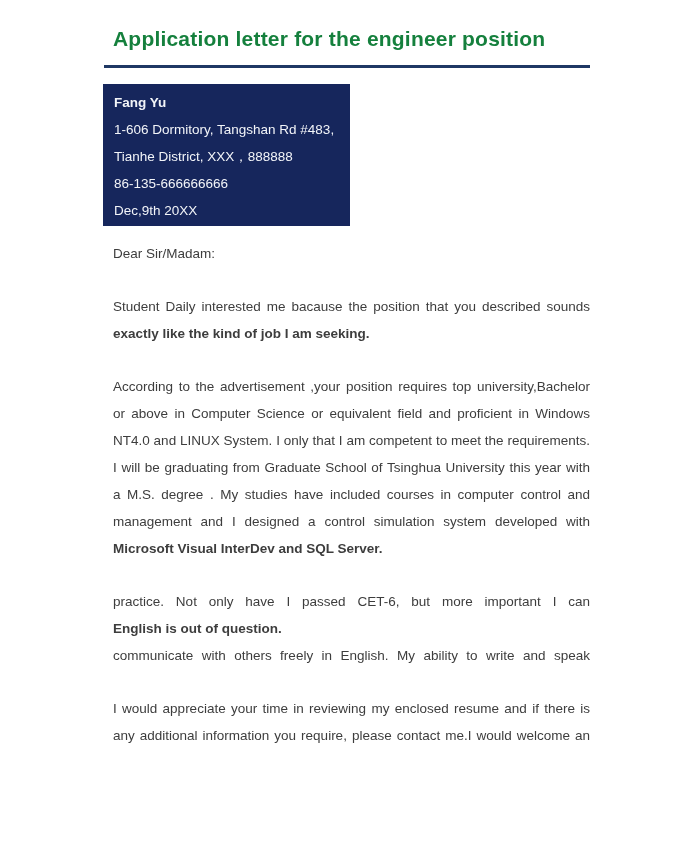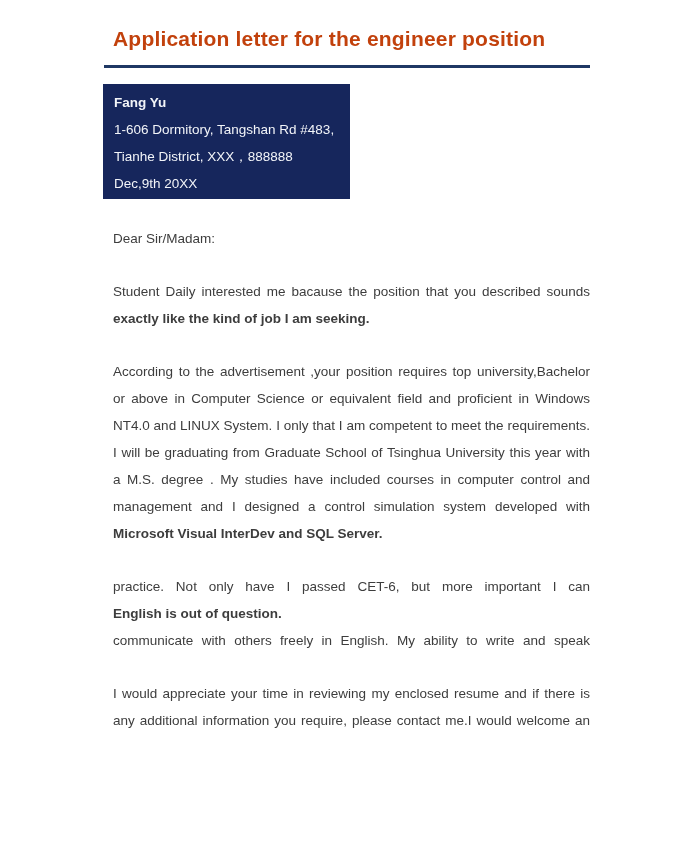--- a/index.html
+++ b/index.html
@@ -14,41 +14,41 @@
     background: #ffffff;
     overflow: hidden;
     font-family: "Liberation Sans", sans-serif;
     color: #3d3d3d;
   }
   .title {
     margin: 25px 104px 0 113px;
     font-size: 21px;
     line-height: 28px;
     font-weight: bold;
-    color: #c2410c;
+    color: #15803d;
     letter-spacing: 0.2px;
   }
   .rule {
     margin: 12px 104px 0 104px;
     height: 3px;
   }
   .sender-box {
     margin: 16px 0 0 103px;
     width: 247px;
     box-sizing: border-box;
     padding: 5px 8px 2px 11px;
     color: #f2f4f8;
     font-size: 13.5px;
     line-height: 27px;
   }
   .sender-name {
     font-weight: bold;
   }
   .salutation {
-    margin: 26px 104px 0 113px;
+    margin: 14px 104px 0 113px;
     font-size: 13.5px;
     line-height: 27px;
   }
   .para {
     margin: 26px 104px 0 113px;
     font-size: 13.5px;
   }
   .line {
     line-height: 27px;
     text-align: justify;
@@ -66,20 +66,21 @@
 <div class="page">
 
   <div class="title">Application letter for the engineer position</div>
 
   <div class="rule" style="background: rgb(31, 56, 100);"></div>
 
   <div class="sender-box" style="background: rgb(22, 38, 92);">
     <div class="sender-name">Fang Yu</div>
     <div class="sender-line">1-606 Dormitory, Tangshan Rd #483,</div>
     <div class="sender-line">Tianhe District, XXX，888888</div>
+    <div class="sender-line">86-135-666666666</div>
     <div class="sender-line">Dec,9th 20XX</div>
   </div>
 
   <div class="salutation">Dear Sir/Madam:</div>
 
   <div class="para">
       <div class="line">Student Daily interested me bacause the position that you described sounds</div>
       <div class="line last">exactly like the kind of job I am seeking.</div>
     </div>
 

